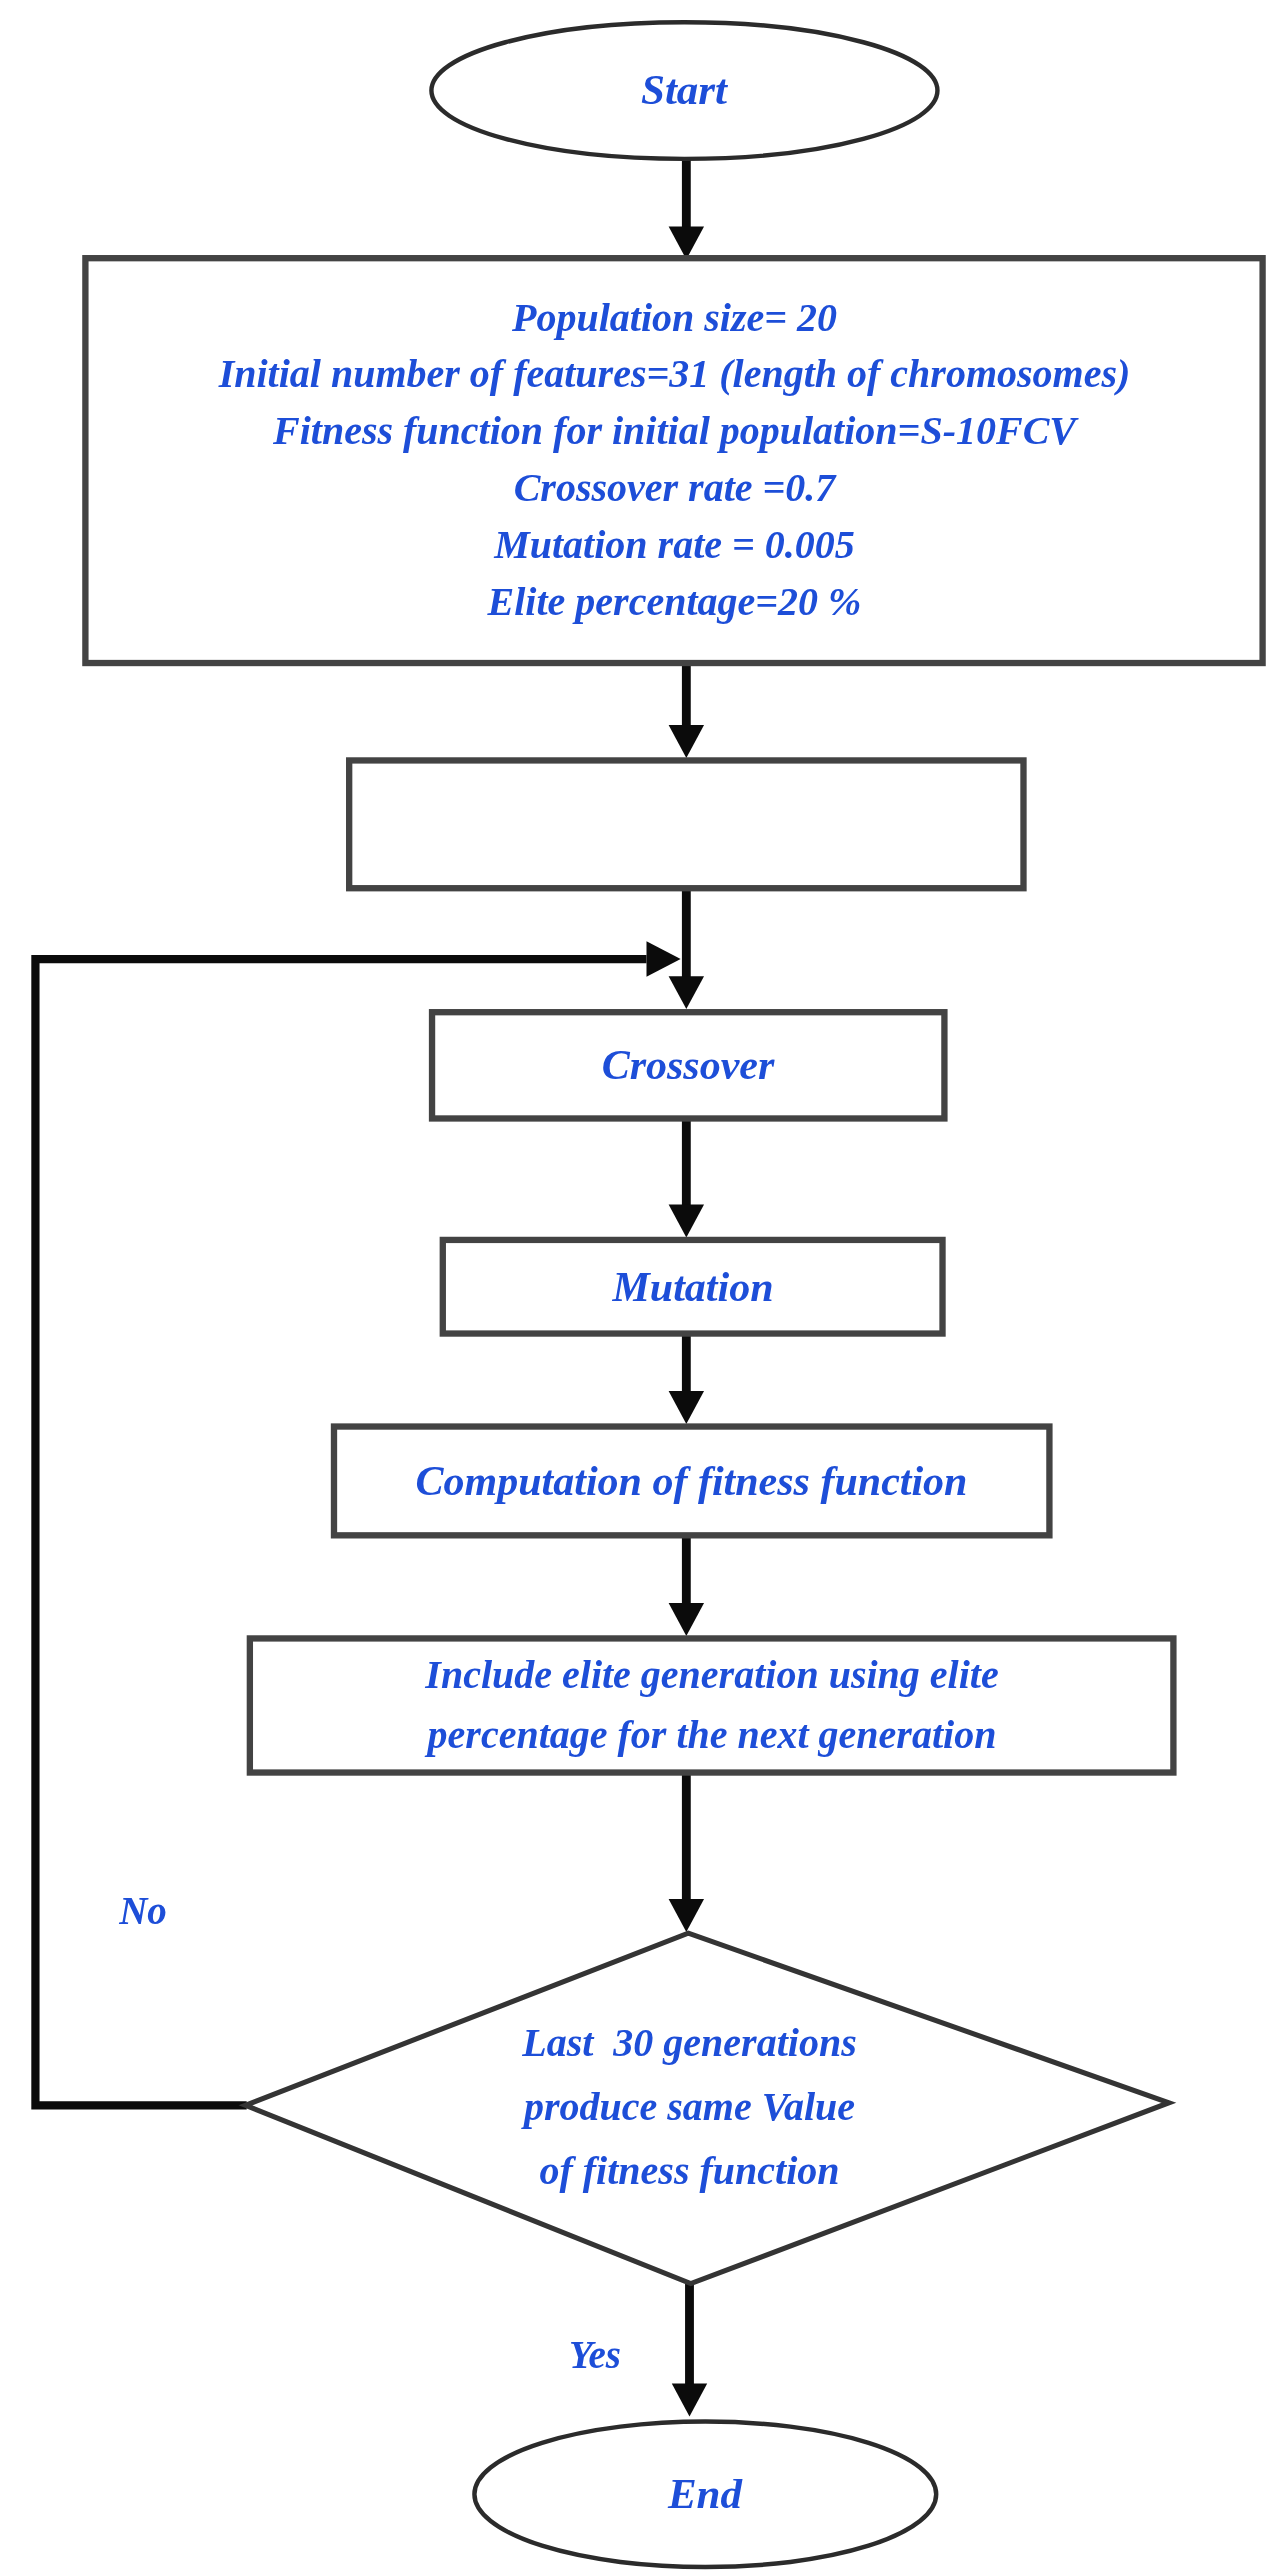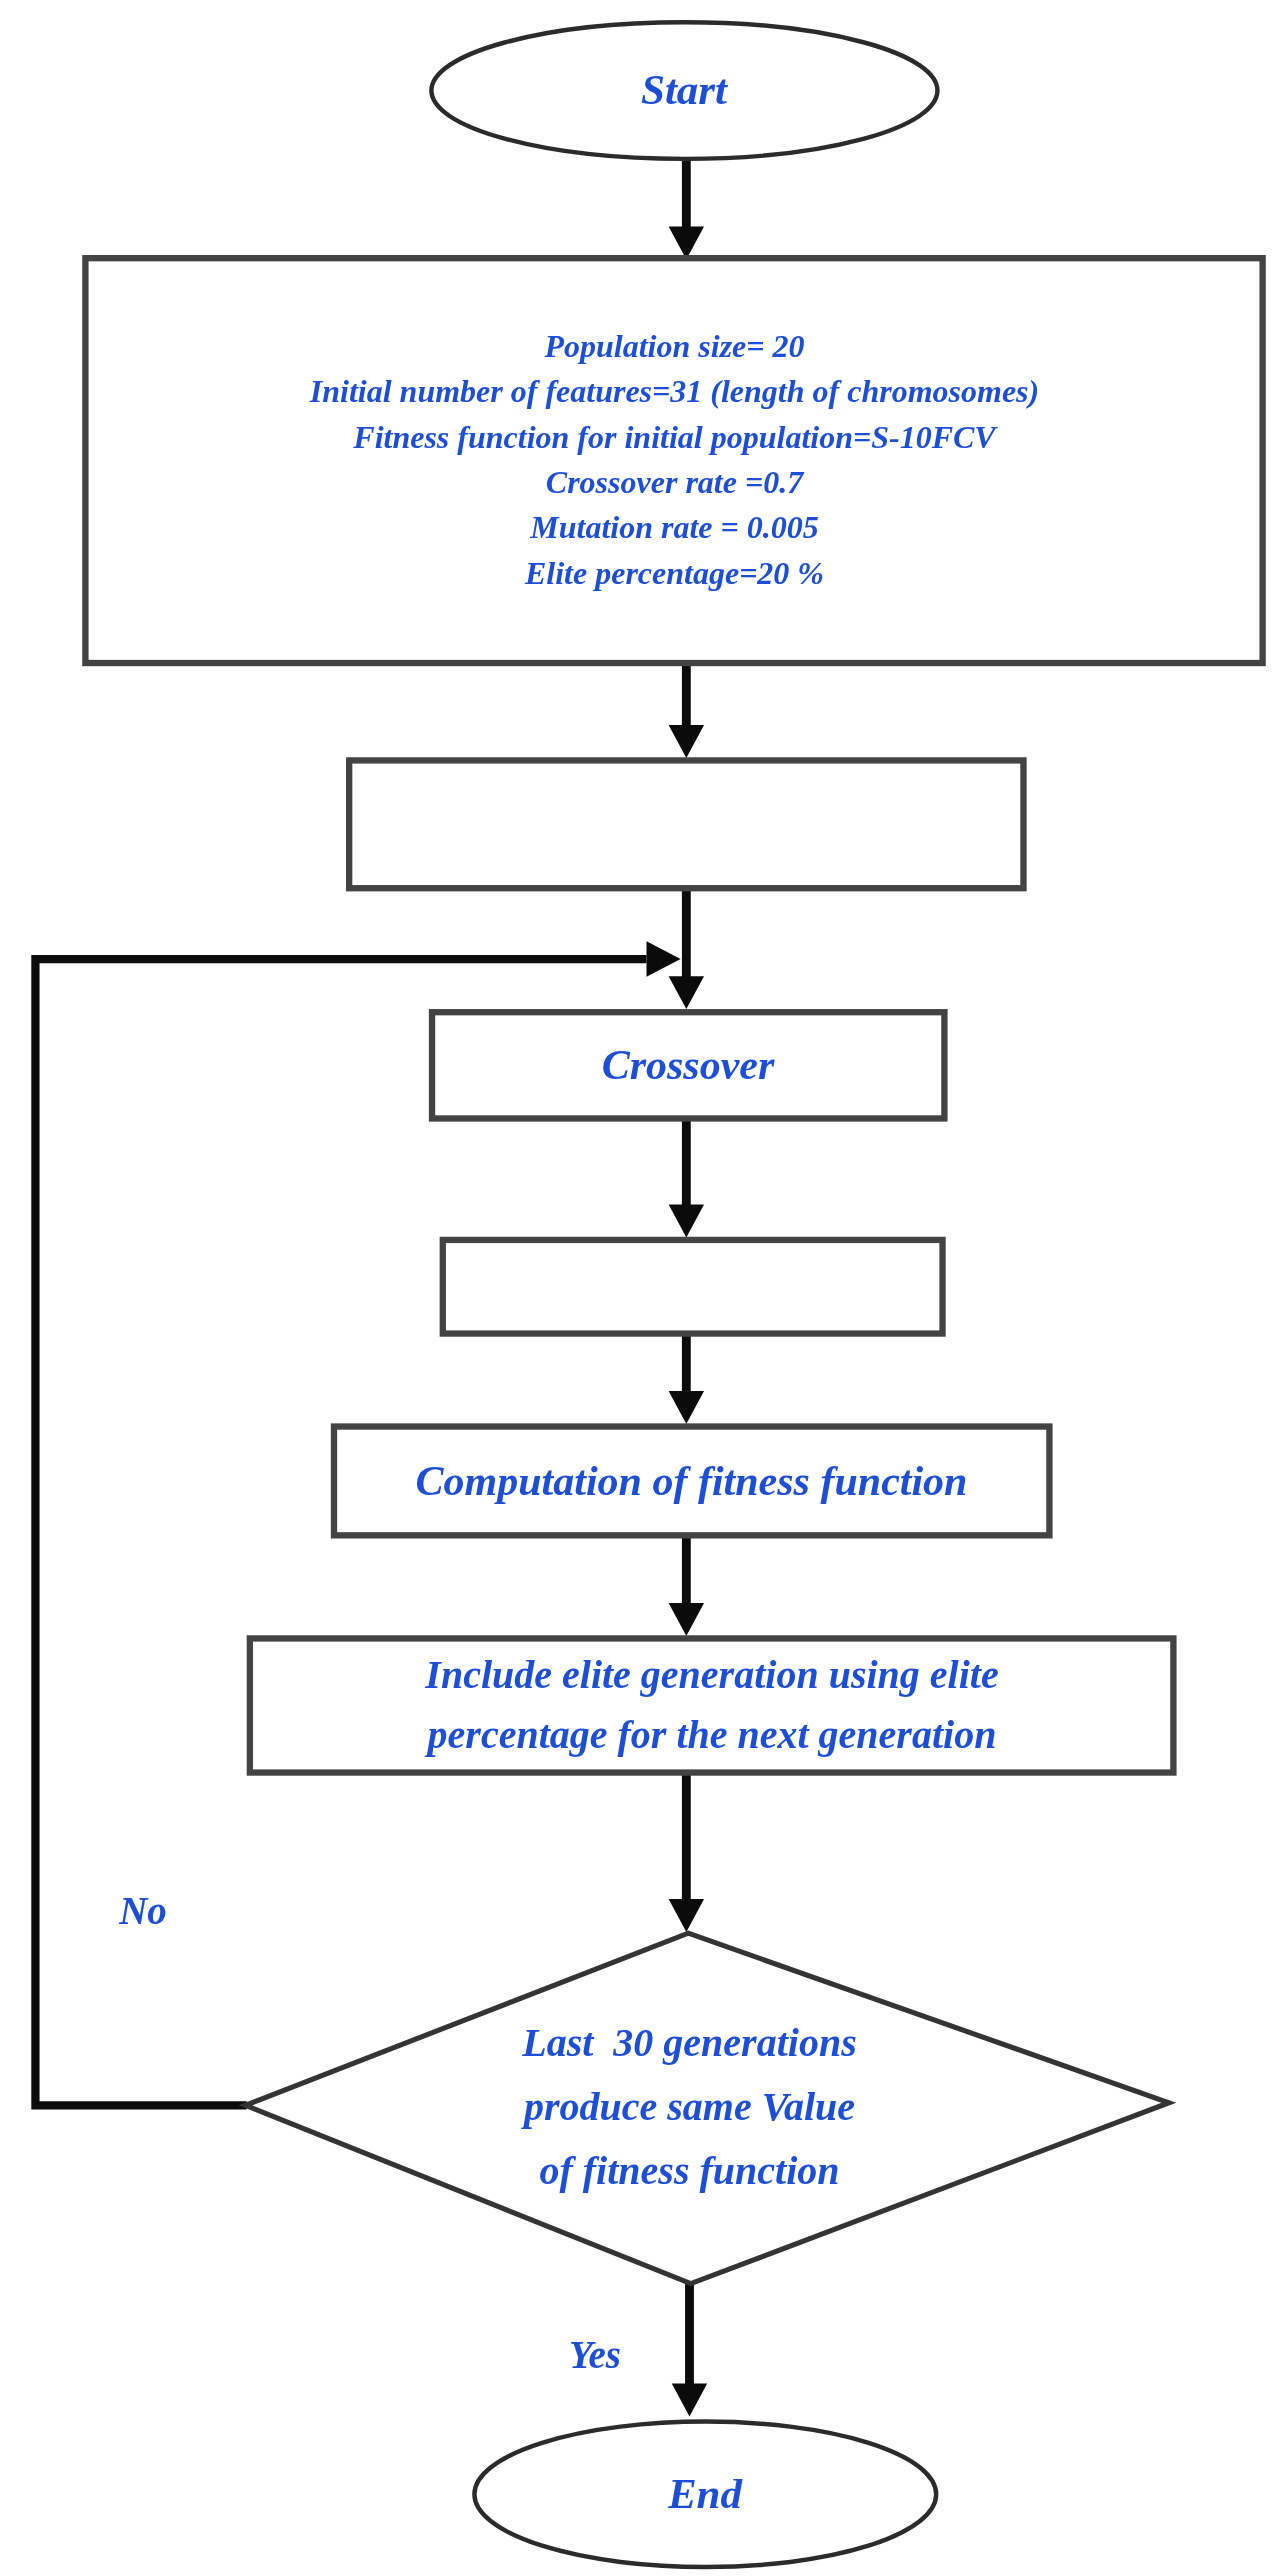--- a/index.html
+++ b/index.html
@@ -30,21 +30,21 @@
     text-align: center;
     font-weight: bold;
     font-style: italic;
     color: #1d4ed8;
     white-space: pre-line;
     line-height: 1.35;
   }
   .node-label   { font-size: 42px; }
   .term-label   { font-size: 43px; }
   .edge-label   { font-size: 39px; }
-  .params-label { font-size: 32px; line-height: 1.42; font-style: italic; }
+  .params-label { font-size: 40px; line-height: 1.42; font-style: italic; }
   .elite-label  { font-size: 40px; line-height: 1.5; }
   .decision-label { font-size: 40px; line-height: 1.6; white-space: pre-wrap; }
 </style>
 </head>
 <body>
 
 <div id="canvas">
 
   <svg id="graphics" viewBox="0 0 2033 4072" xmlns="http://www.w3.org/2000/svg">
 
@@ -97,20 +97,21 @@
   <div class="label params-label" style="left:92px; top:264px; width:1165px; height:392px;">Population size= 20
 Initial number of features=31 (length of chromosomes)
 Fitness function for initial population=S-10FCV
 Crossover rate =0.7
 Mutation rate = 0.005
 Elite percentage=20 %</div>
 
 
   <div class="label node-label" style="left:432px; top:1012px; width:512px; height:106px;">Crossover</div>
 
+  <div class="label node-label" style="left:443px; top:1240px; width:500px; height:94px;">Mutation</div>
 
   <div class="label node-label" style="left:334px; top:1427px; width:715px; height:109px;">Computation of fitness function</div>
 
   <div class="label elite-label" style="left:250px; top:1638px; width:924px; height:134px;">Include elite generation using elite
 percentage for the next generation</div>
 
   <div class="label decision-label" style="left:370px; top:1983px; width:639px; height:247px;">Last  30 generations
 produce same Value
 of fitness function</div>
 

